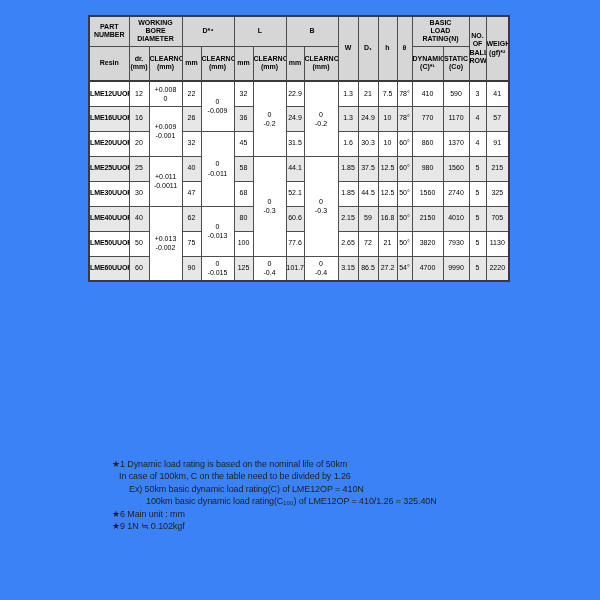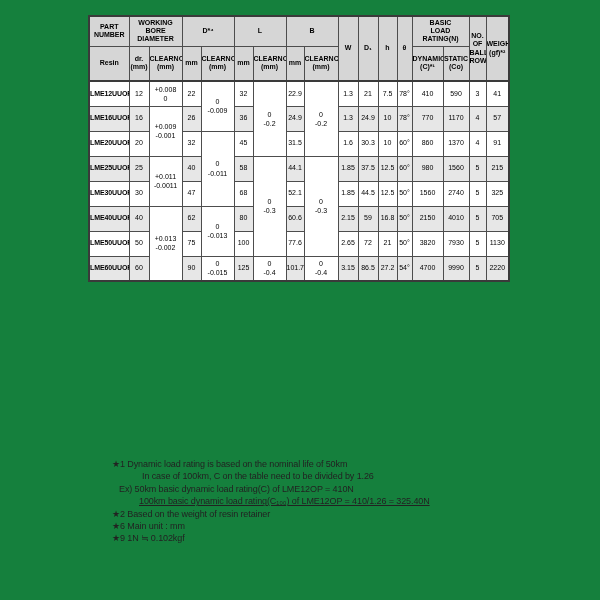--- a/index.html
+++ b/index.html
@@ -1,16 +1,16 @@
 <!DOCTYPE html>
 <html><head>
 <meta charset="utf-8">
 <style>
   html,body{margin:0;padding:0;background:#fff;}
-  #page{position:relative;width:600px;height:600px;background:#15803d;overflow:hidden;
+  #page{position:relative;width:600px;height:600px;background:#3b82f6;overflow:hidden;
         font-family:"Liberation Sans","DejaVu Sans",sans-serif;color:#111;}
 
   
   #tablewrap{position:absolute;left:88px;top:15px;}
   table.spec{border-collapse:collapse;table-layout:fixed;width:420px;
              border:2px solid #3a3a3a;}
   table.spec th,table.spec td{
       border:1px solid #4d4d4d;
       text-align:center;vertical-align:middle;
       padding:0;font-size:7px;line-height:1.2;
@@ -22,23 +22,23 @@
   tbody tr{height:25px;}
   tbody td{background:#ffffff;color:#000;}
   tbody tr.even td{background:#e7e7e7;}
   tbody td.clr{background:#ffffff !important;line-height:1.3;}
   td.pn{font-weight:700;font-size:6.8px;letter-spacing:-0.1px;}
 
   
   #footnotes{position:absolute;left:112px;top:458px;width:420px;
              font-size:9px;line-height:12.4px;color:#222;letter-spacing:-0.1px;}
   .fn{white-space:nowrap;}
-  .ind1{margin-left:30px;}
-  .ind2{margin-left:0;padding-left:7px;}
-  .ind3{margin-left:27px;text-decoration:underline;}
+  .ind1{margin-left:7px;}
+  .ind2{margin-left:10px;padding-left:7px;}
+  .ind3{margin-left:34px;}
 </style>
 </head>
 <body>
 
 <div id="page">
 
   <div id="tablewrap">
     <table class="spec">
       <colgroup>
         <col style="width:40px">
@@ -255,18 +255,17 @@
         </tr>
       </tbody>
     </table>
   </div>
 
   <div id="footnotes">
     <div class="fn">★1 Dynamic load rating is based on the nominal life of 50km</div>
     <div class="fn ind1">In case of 100km, C on the table need to be divided by 1.26</div>
     <div class="fn ind2">Ex) 50km basic dynamic load rating(C) of LME12OP = 410N</div>
     <div class="fn ind3">100km basic dynamic load rating(C₁₀₀) of LME12OP = 410/1.26 = 325.40N</div>
-    <div class="fn">★2  Based on the weight of resin retainer</div>
     <div class="fn">★6  Main unit : mm</div>
     <div class="fn">★9  1N ≒ 0.102kgf</div>
   </div>
 
 </div>
 
 </body></html>

